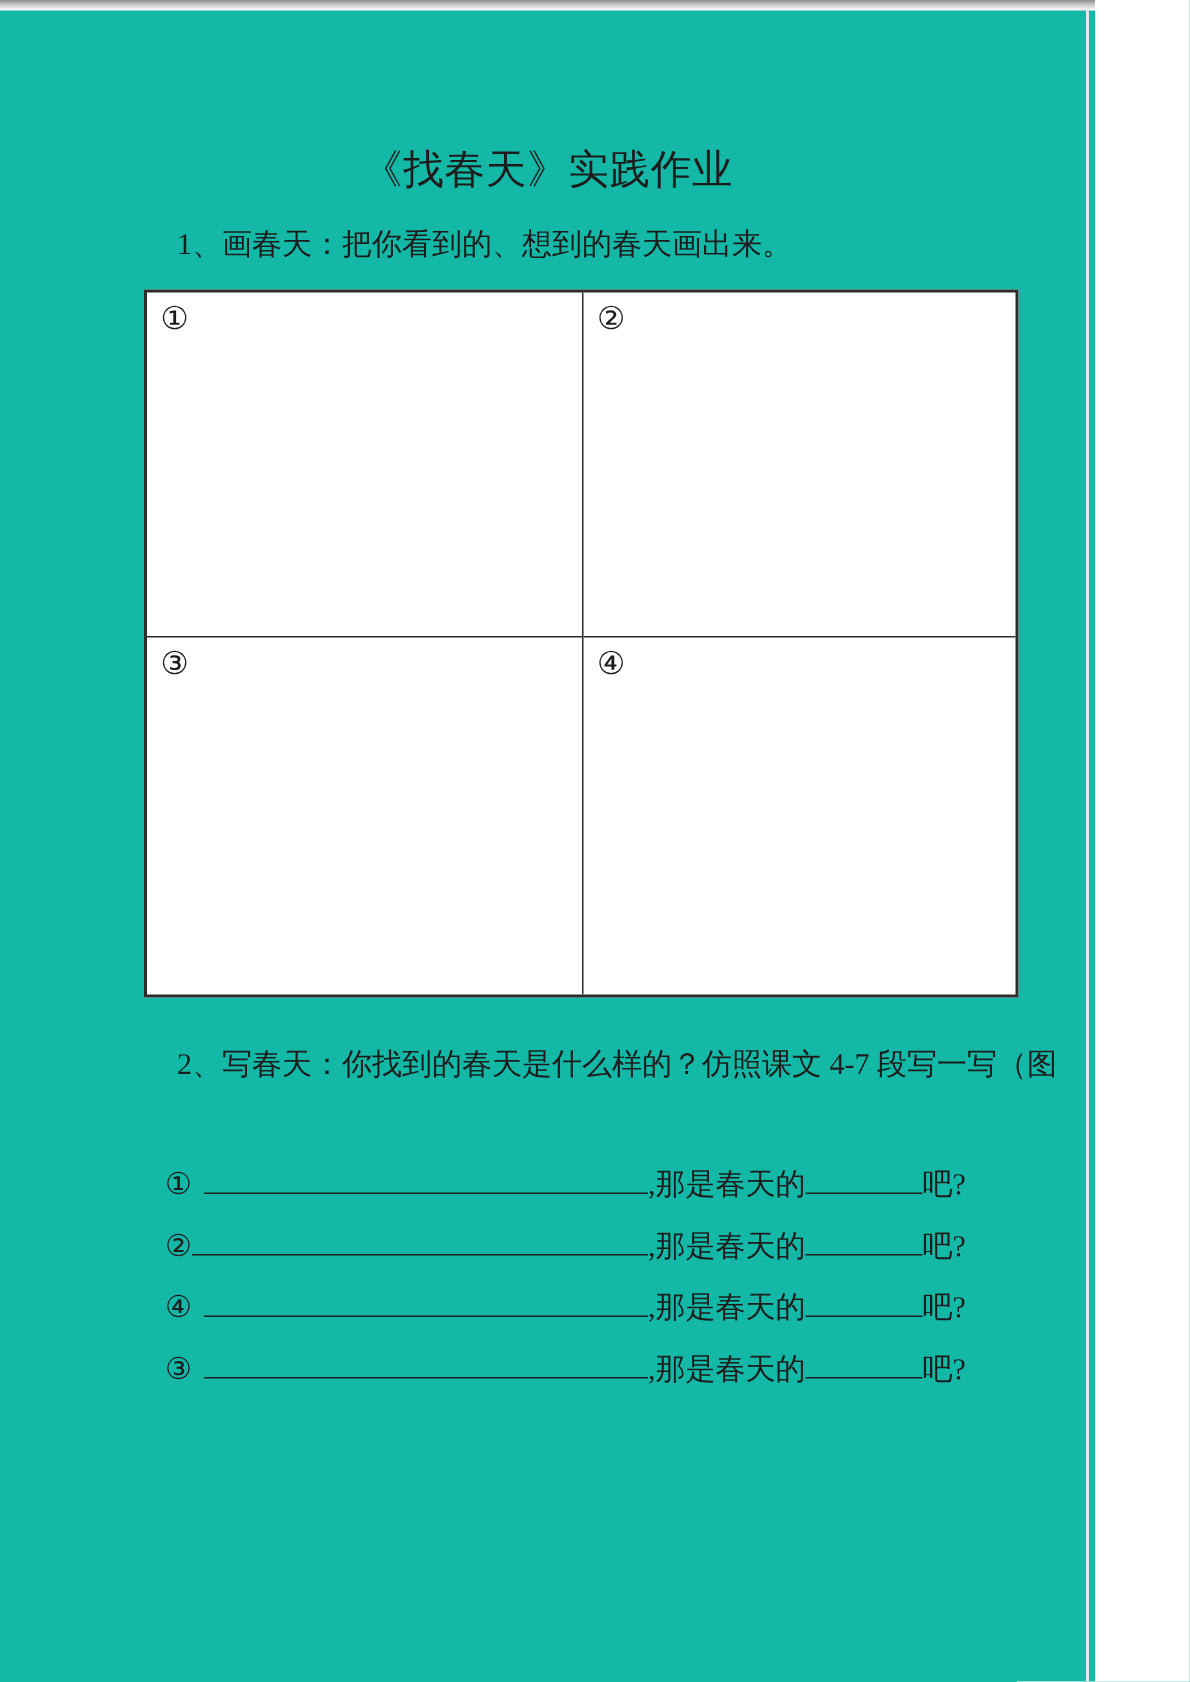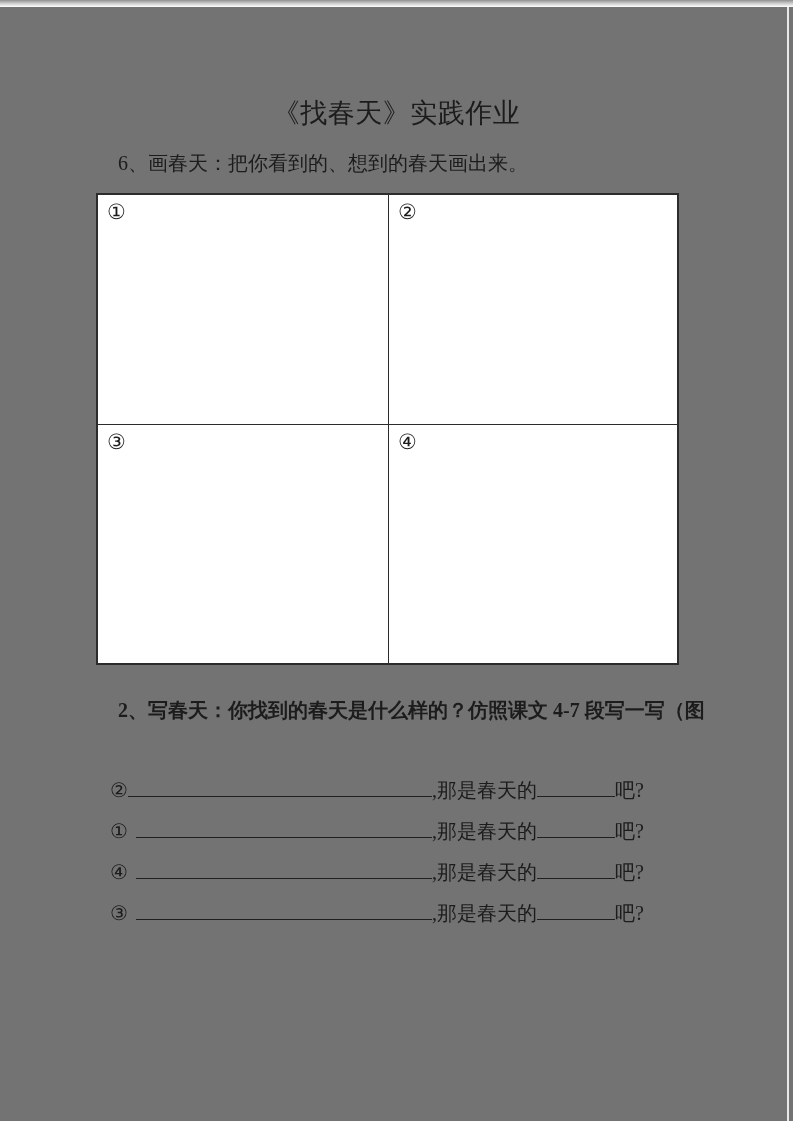--- a/index.html
+++ b/index.html
@@ -1,20 +1,20 @@
 <!DOCTYPE html>
 <html><head>
 <meta charset="utf-8">
 <style>
   html, body { margin: 0; padding: 0; background: #ffffff; }
   .page {
     position: relative;
-    width: 793px;
+    width: 730px;
     height: 1121px;
-    background: #737373;
+    background: #14b8a6;
     overflow: hidden;
     font-family: "Liberation Serif", "DejaVu Serif", serif;
     color: #1c1c1c;
   }
   .top-edge {
     position: absolute; top: 0; left: 0; right: 0; height: 7px;
     background: linear-gradient(to bottom, #8f8f8f 0%, #c9c9c9 45%, #ffffff 100%);
   }
   .right-edge {
     position: absolute; top: 7px; bottom: 0; right: 4px; width: 2px;
@@ -45,21 +45,21 @@
   .cell.bb { border-bottom: 1px solid #2c2c2c; }
   .cell-num {
     display: inline-block;
     padding: 5px 0 0 9px;
     font-size: 21px; line-height: 1.2;
   }
   .inst2 {
     position: absolute; top: 688px; left: 118px; width: 575px;
     font-size: 20px; line-height: 45px;
   }
-  .inst2 div { white-space: nowrap; font-weight: bold; }
+  .inst2 div { white-space: nowrap; }
   .fills { position: absolute; top: 770px; left: 110px; }
   .fill-line { line-height: 41px; white-space: nowrap; font-size: 20px; }
   .fnum { font-size: 20px; }
   .blank {
     display: inline-block;
     height: 15px;
     border-bottom: 1.6px solid #1f1f1f;
   }
   .blank.long { width: 296px; margin-left: 8px; }
   .fill-line.nogap .blank.long { width: 304px; margin-left: 0; }
@@ -69,21 +69,21 @@
 </head>
 <body>
 
 <div class="page">
 
   <div class="top-edge"></div>
   <div class="right-edge"></div>
 
   <h1 class="title">《找春天》实践作业</h1>
 
-  <div class="inst1">6、画春天：把你看到的、想到的春天画出来。</div>
+  <div class="inst1">1、画春天：把你看到的、想到的春天画出来。</div>
 
   <div class="draw-grid">
     <div class="cell br bb">
       <span class="cell-num">①</span>
     </div>
     <div class="cell bb">
       <span class="cell-num">②</span>
     </div>
     <div class="cell br">
       <span class="cell-num">③</span>
@@ -92,26 +92,26 @@
       <span class="cell-num">④</span>
     </div>
   </div>
 
   <div class="inst2">
     <div>2、写春天：你找到的春天是什么样的？仿照课文 4-7 段写一写（图</div>
   </div>
 
   <div class="fills">
 
+    <div class="fill-line">
+      <span class="fnum">①</span><span class="blank long"></span><span class="mid">,那是春天的</span><span class="blank short"></span><span class="tail">吧?</span>
+    </div>
+
     <div class="fill-line nogap">
       <span class="fnum">②</span><span class="blank long"></span><span class="mid">,那是春天的</span><span class="blank short"></span><span class="tail">吧?</span>
-    </div>
-
-    <div class="fill-line">
-      <span class="fnum">①</span><span class="blank long"></span><span class="mid">,那是春天的</span><span class="blank short"></span><span class="tail">吧?</span>
     </div>
 
     <div class="fill-line">
       <span class="fnum">④</span><span class="blank long"></span><span class="mid">,那是春天的</span><span class="blank short"></span><span class="tail">吧?</span>
     </div>
 
     <div class="fill-line">
       <span class="fnum">③</span><span class="blank long"></span><span class="mid">,那是春天的</span><span class="blank short"></span><span class="tail">吧?</span>
     </div>
 

